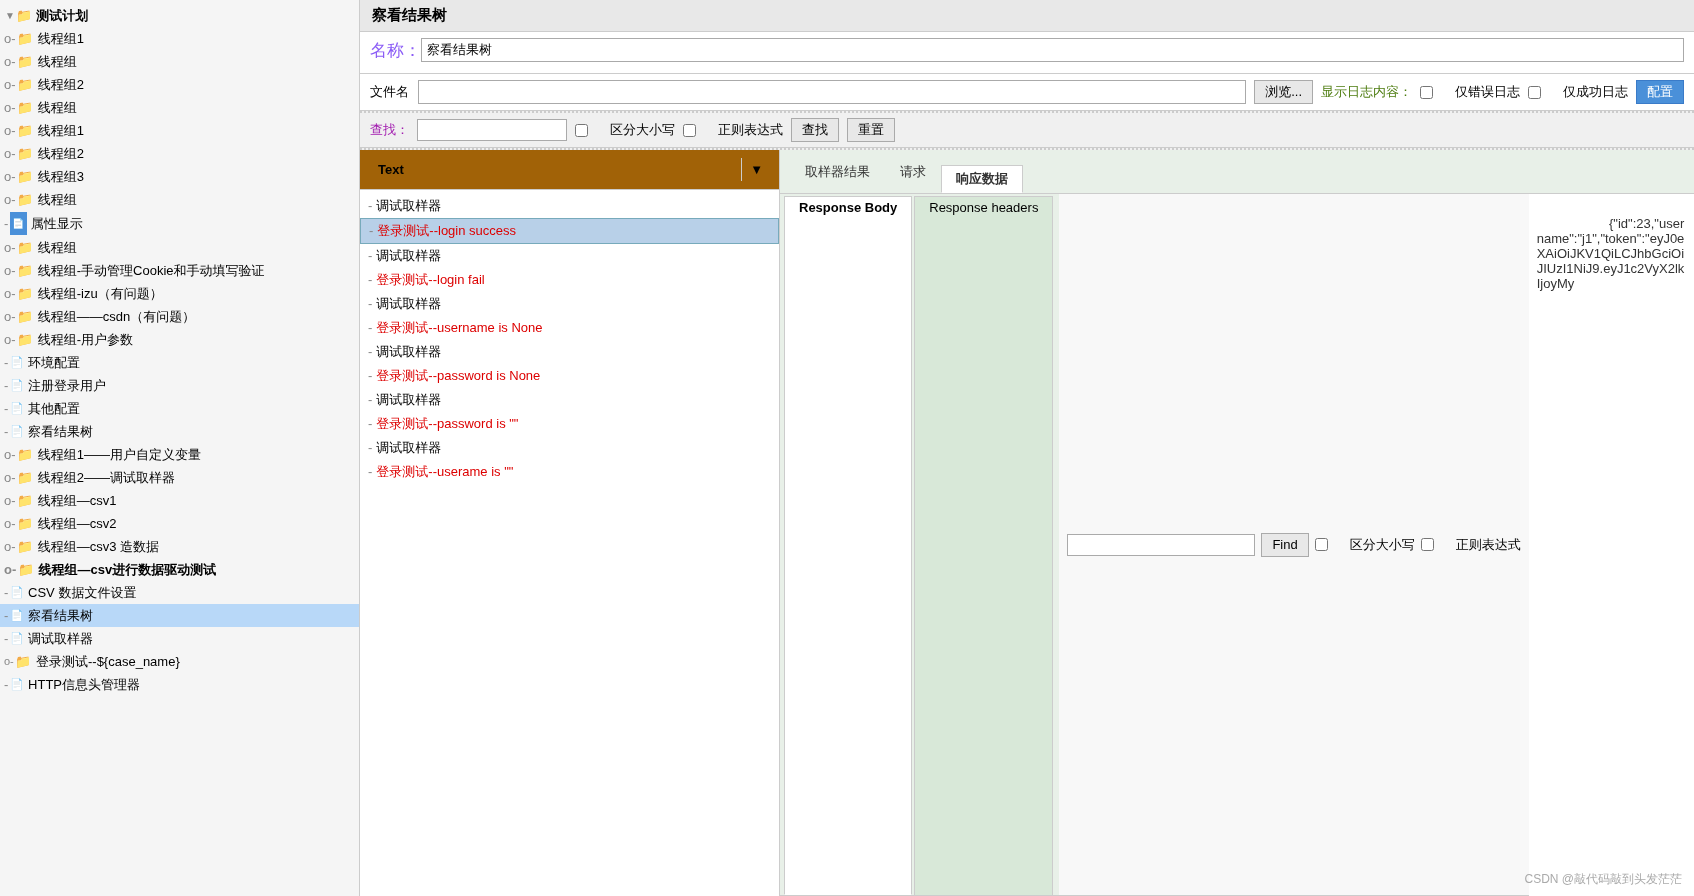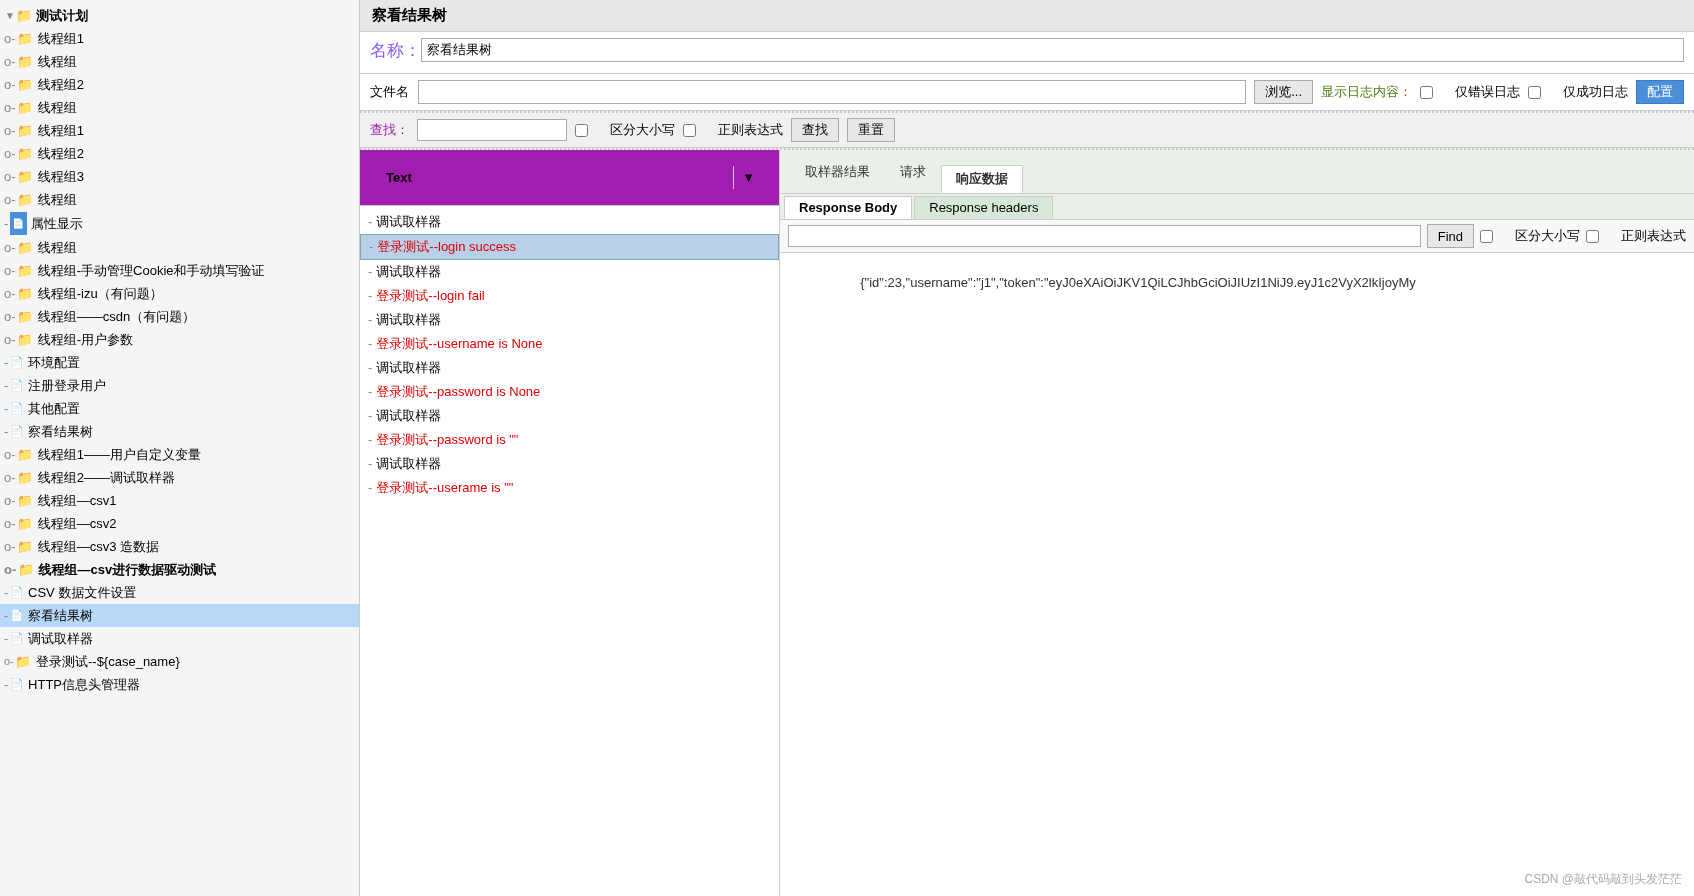--- a/index.html
+++ b/index.html
@@ -134,23 +134,23 @@
       min-width: 420px;
       background: #fff;
       border-right: 1px solid #ccc;
       display: flex;
       flex-direction: column;
       overflow: hidden;
     }
     .tree-pane-header {
       display: flex;
       align-items: center;
-      background: #a21caf;
-      border-bottom: 1px solid #ccc;
-      padding: 16px;
+      background: #a16207;
+      border-bottom: 1px solid #ccc;
+      padding: 8px;
     }
     .tree-pane-title {
       flex: 1;
       padding: 4px 10px;
       font-weight: bold;
       font-size: 13px;
     }
     .tree-pane-dropdown {
       padding: 4px 8px;
       cursor: pointer;
@@ -222,21 +222,21 @@
     .inner-tab.active {
       background: #fff;
       font-weight: bold;
       border-bottom: 1px solid #fff;
     }
 
     
     .response-area {
       flex: 1;
       display: flex;
-      flex-direction: column;
+      flex-direction: row;
       overflow: hidden;
       background: #fff;
     }
     .response-search-bar {
       display: flex;
       align-items: center;
       padding: 4px 8px;
       border-bottom: 1px solid #ccc;
       gap: 6px;
       background: #f8f8f8;

